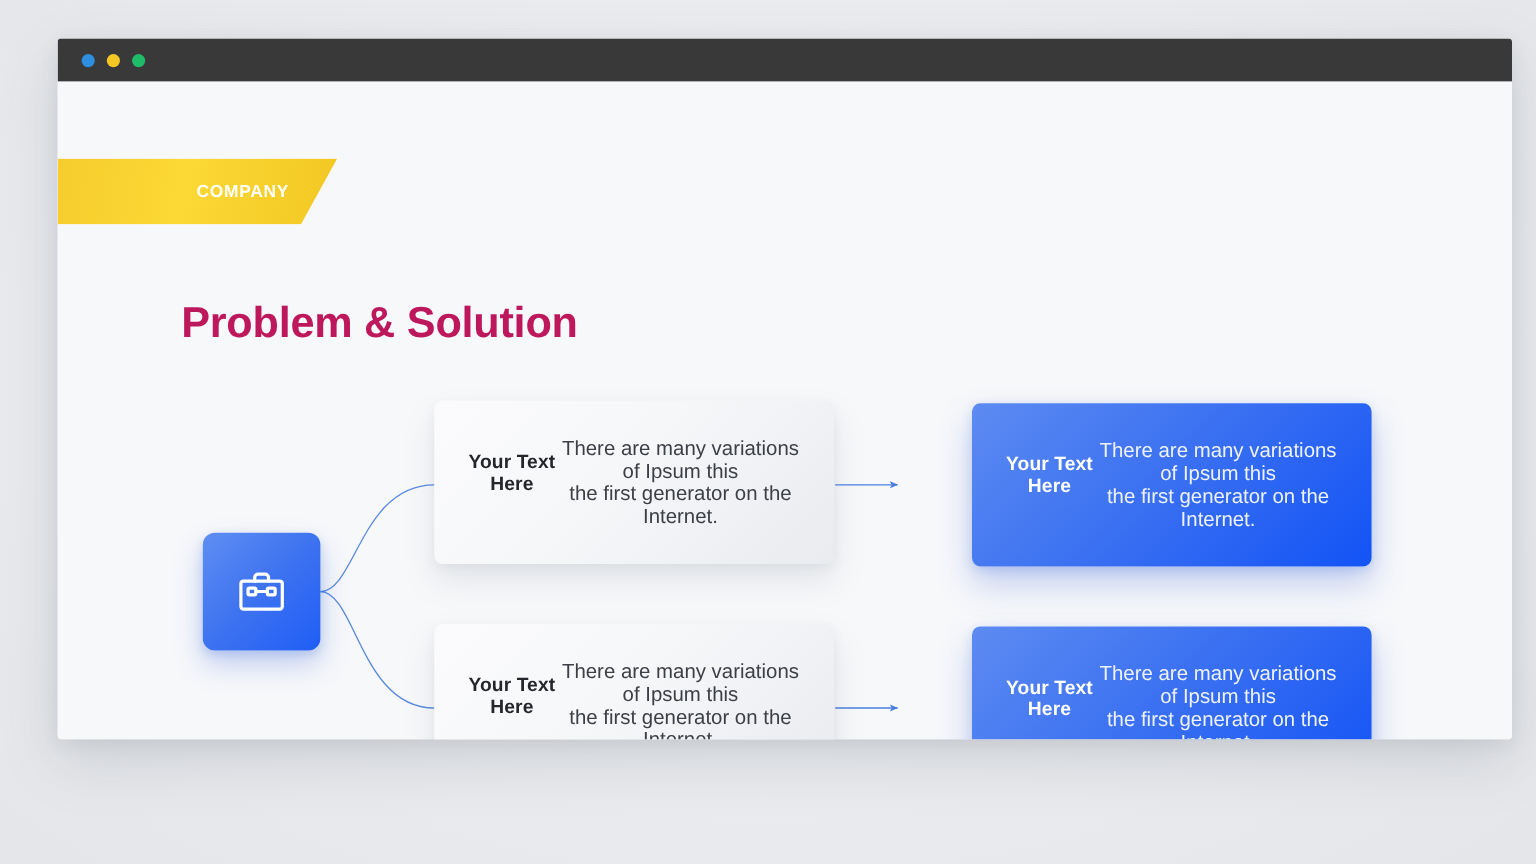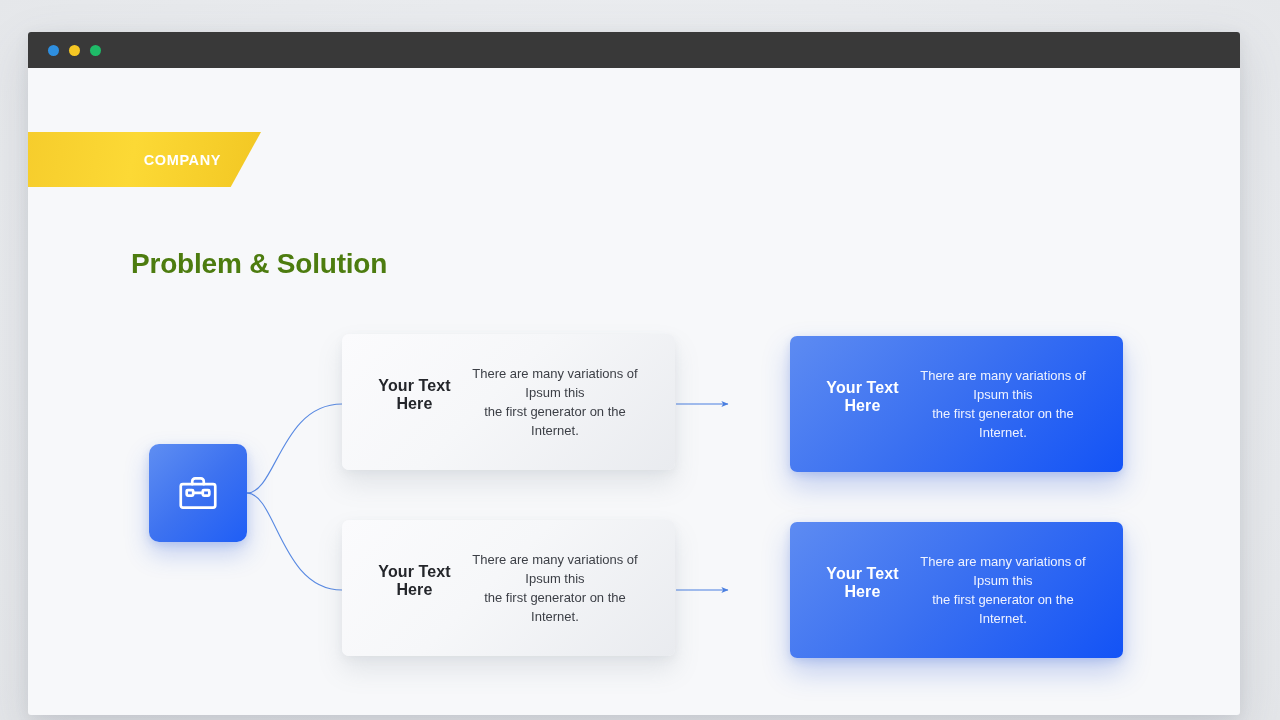--- a/index.html
+++ b/index.html
@@ -12,24 +12,24 @@
 
   body {
     background: radial-gradient(ellipse at 50% 45%, #f2f3f5 0%, #e9ebee 60%, #e4e6e9 100%);
     font-family: "Liberation Sans", sans-serif;
     -webkit-font-smoothing: antialiased;
   }
 
   
   .window {
     position: absolute;
-    left: 28px;
+    left: 48px;
     top: 32px;
     width: 1212px;
-    height: 683px;
+    height: 584px;
     background: #f7f8fa;
     border-radius: 3px;
     box-shadow: 0 18px 48px rgba(90, 97, 110, 0.18),
                 0 4px 14px rgba(90, 97, 110, 0.10);
     overflow: hidden;
   }
 
   .titlebar {
     height: 36px;
     background: #393939;
@@ -70,23 +70,23 @@
     font-size: 14.5px;
     font-weight: bold;
     letter-spacing: 0.6px;
   }
 
   
   .slide-title {
     position: absolute;
     left: 103px;
     top: 180px;
-    font-size: 28px;
+    font-size: 36px;
     font-weight: bold;
-    color: #4d7c0f;
+    color: #be185d;
     letter-spacing: -0.2px;
   }
 
   
   .diagram { position: absolute; inset: 0; }
 
   .connectors {
     position: absolute;
     left: 0; top: 0;
     width: 1212px; height: 622px;
@@ -139,21 +139,21 @@
   .card-blue .card-title { color: #ffffff; }
   .card-blue .card-body  { color: #eef2ff; }
 
   .card-title {
     font-size: 16px;
     font-weight: bold;
     margin-bottom: 14px;
     letter-spacing: 0.1px;
   }
   .card-body {
-    font-size: 13px;
+    font-size: 17px;
     line-height: 19px;
     font-weight: normal;
   }
 
   .card-r1c1 { left: 314px; top: 266px; }
   .card-r1c2 { left: 762px; top: 268px; }
   .card-r2c1 { left: 314px; top: 452px; }
   .card-r2c2 { left: 762px; top: 454px; }
 </style>
 </head>

